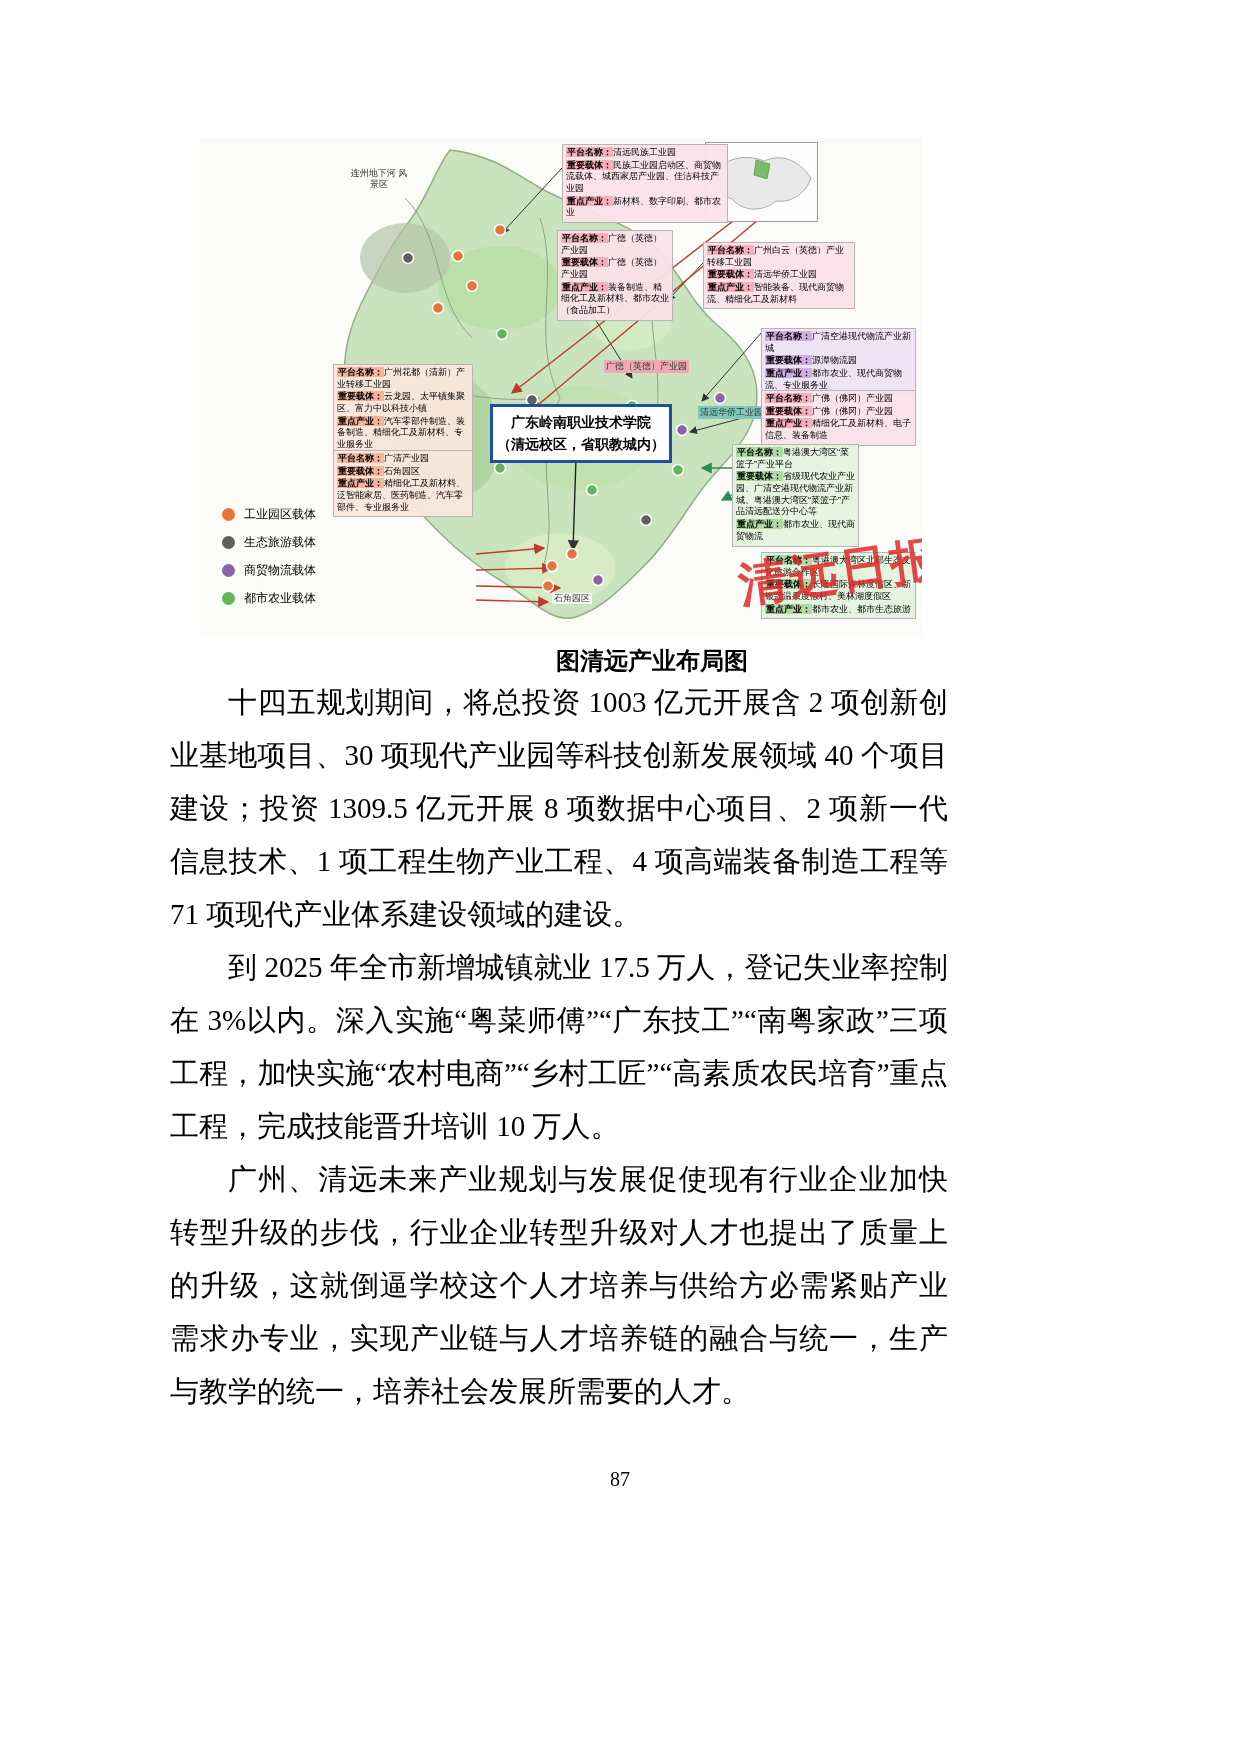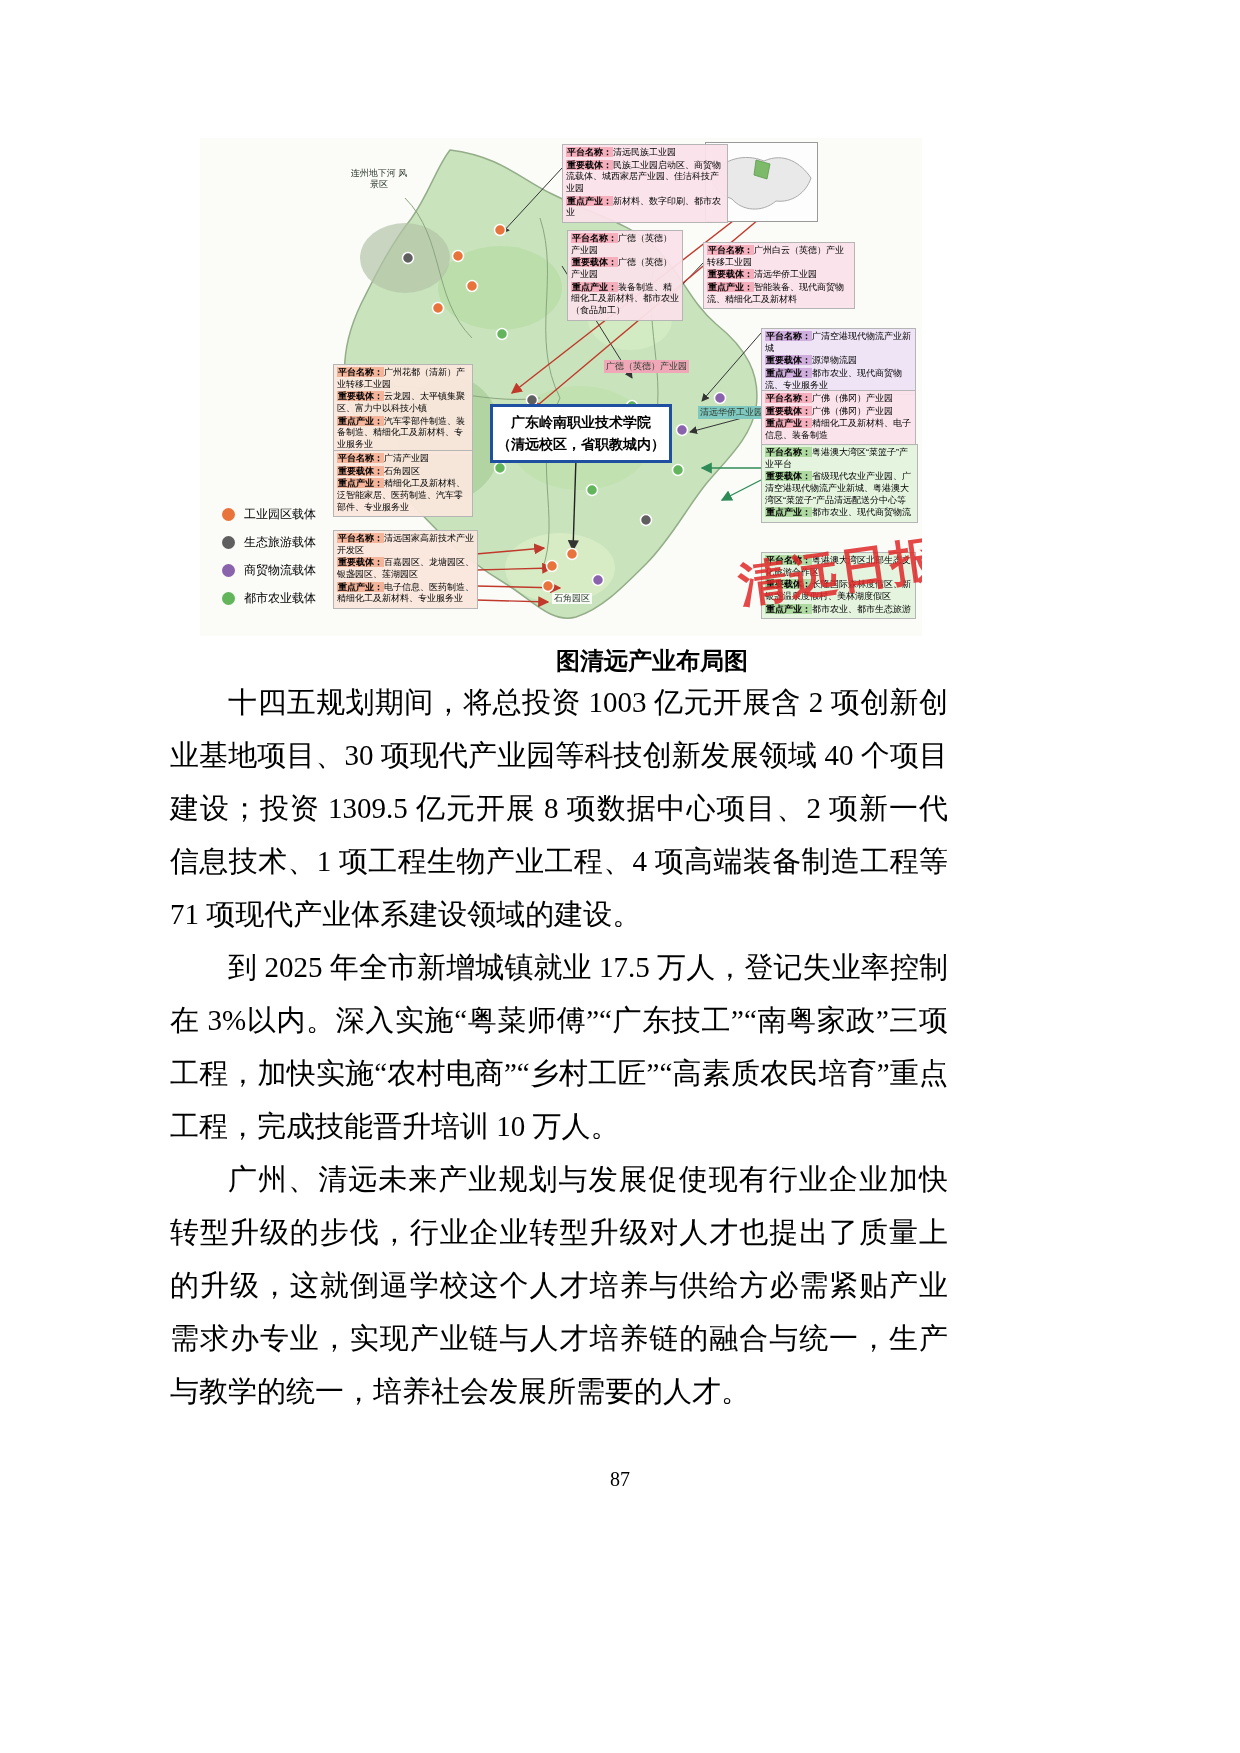--- a/index.html
+++ b/index.html
@@ -143,21 +143,21 @@
     <div class="map-label lbl-guangde">广德（英德）产业园</div>
     <div class="map-label lbl-huaqiao">清远华侨工业园</div>
     <div class="map-label lbl-shijiao">石角园区</div>
 
     <div class="callout theme-pink" style="left:362px; top:6px; width:166px;">
       <div class="c-line"><span class="chip">平台名称：</span><span>清远民族工业园</span></div>
       <div class="c-line"><span class="chip">重要载体：</span><span>民族工业园启动区、商贸物流载体、城西家居产业园、佳洁科技产业园</span></div>
       <div class="c-line"><span class="chip">重点产业：</span><span>新材料、数字印刷、都市农业</span></div>
     </div>
 
-    <div class="callout theme-pink" style="left:367px; top:92px; width:116px;">
+    <div class="callout theme-pink" style="left:357px; top:92px; width:116px;">
       <div class="c-line"><span class="chip">平台名称：</span><span>广德（英德）产业园</span></div>
       <div class="c-line"><span class="chip">重要载体：</span><span>广德（英德）产业园</span></div>
       <div class="c-line"><span class="chip">重点产业：</span><span>装备制造、精细化工及新材料、都市农业（食品加工）</span></div>
     </div>
 
     <div class="callout theme-pink" style="left:503px; top:104px; width:152px;">
       <div class="c-line"><span class="chip">平台名称：</span><span>广州白云（英德）产业转移工业园</span></div>
       <div class="c-line"><span class="chip">重要载体：</span><span>清远华侨工业园</span></div>
       <div class="c-line"><span class="chip">重点产业：</span><span>智能装备、现代商贸物流、精细化工及新材料</span></div>
     </div>
@@ -167,21 +167,21 @@
       <div class="c-line"><span class="chip">重要载体：</span><span>源潭物流园</span></div>
       <div class="c-line"><span class="chip">重点产业：</span><span>都市农业、现代商贸物流、专业服务业</span></div>
     </div>
 
     <div class="callout theme-pink" style="left:561px; top:252px; width:155px;">
       <div class="c-line"><span class="chip">平台名称：</span><span>广佛（佛冈）产业园</span></div>
       <div class="c-line"><span class="chip">重要载体：</span><span>广佛（佛冈）产业园</span></div>
       <div class="c-line"><span class="chip">重点产业：</span><span>精细化工及新材料、电子信息、装备制造</span></div>
     </div>
 
-    <div class="callout theme-green" style="left:561px; top:306px; width:157px;">
+    <div class="callout theme-green" style="left:532px; top:306px; width:127px;">
       <div class="c-line"><span class="chip">平台名称：</span><span>粤港澳大湾区“菜篮子”产业平台</span></div>
       <div class="c-line"><span class="chip">重要载体：</span><span>省级现代农业产业园、广清空港现代物流产业新城、粤港澳大湾区“菜篮子”产品清远配送分中心等</span></div>
       <div class="c-line"><span class="chip">重点产业：</span><span>都市农业、现代商贸物流</span></div>
     </div>
 
     <div class="callout theme-green" style="left:561px; top:414px; width:155px;">
       <div class="c-line"><span class="chip">平台名称：</span><span>粤港澳大湾区北部生态文化旅游合作区</span></div>
       <div class="c-line"><span class="chip">重要载体：</span><span>长隆国际森林度假区、新银盏温泉度假村、美林湖度假区</span></div>
       <div class="c-line"><span class="chip">重点产业：</span><span>都市农业、都市生态旅游</span></div>
     </div>
@@ -191,25 +191,20 @@
       <div class="c-line"><span class="chip">重要载体：</span><span>云龙园、太平镇集聚区、富力中以科技小镇</span></div>
       <div class="c-line"><span class="chip">重点产业：</span><span>汽车零部件制造、装备制造、精细化工及新材料、专业服务业</span></div>
     </div>
 
     <div class="callout theme-salmon" style="left:133px; top:312px; width:140px;">
       <div class="c-line"><span class="chip">平台名称：</span><span>广清产业园</span></div>
       <div class="c-line"><span class="chip">重要载体：</span><span>石角园区</span></div>
       <div class="c-line"><span class="chip">重点产业：</span><span>精细化工及新材料、泛智能家居、医药制造、汽车零部件、专业服务业</span></div>
     </div>
 
-    <div class="callout theme-salmon" style="left:133px; top:392px; width:145px;">
-      <div class="c-line"><span class="chip">平台名称：</span><span>清远国家高新技术产业开发区</span></div>
-      <div class="c-line"><span class="chip">重要载体：</span><span>百嘉园区、龙塘园区、银盏园区、莲湖园区</span></div>
-      <div class="c-line"><span class="chip">重点产业：</span><span>电子信息、医药制造、精细化工及新材料、专业服务业</span></div>
-    </div>
 
     <div class="highlight-box">
       <div>广东岭南职业技术学院</div>
       <div>（清远校区，省职教城内）</div>
     </div>
 
     <div class="legend">
       <div class="legend-item">
         <span class="legend-dot dot-0"></span>
         <span>工业园区载体</span>

